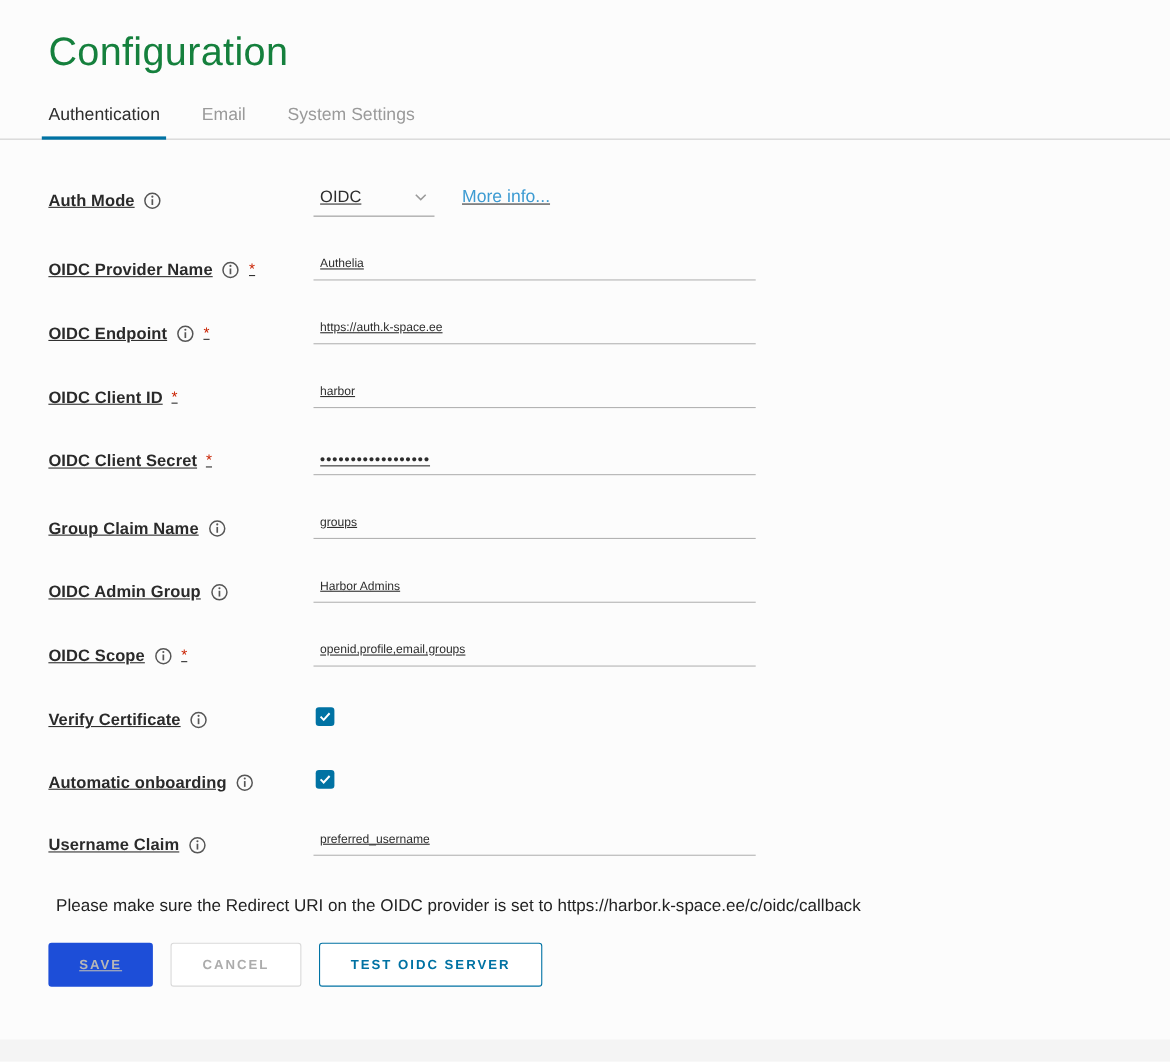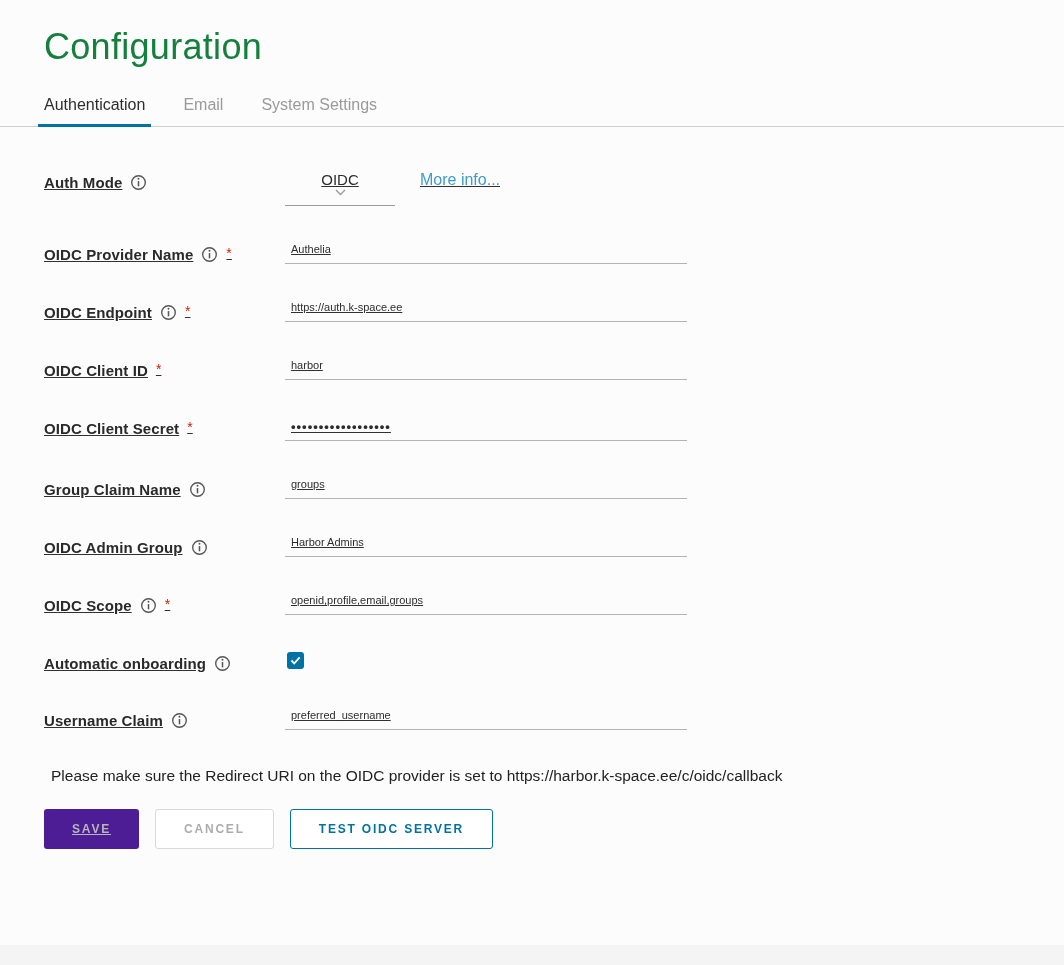--- a/index.html
+++ b/index.html
@@ -101,21 +101,20 @@
   .select {
     width:110px;
     display:inline-flex;
     align-items:center;
     justify-content:space-between;
     border-bottom:1px solid #9a9a9a;
     padding:0 6px 8px;
     font-size:15px;
     color:#2d2d2d;
     cursor:pointer;
-    flex-direction:column;
   }
   .more-info {
     margin-left:25px;
     font-size:16px;
     color:#3d9bd2;
     text-decoration:none;
     cursor:pointer;
   }
   .checkbox {
     width:17px; height:17px;
@@ -140,21 +139,21 @@
     font-family:"Liberation Sans", sans-serif;
     font-size:12px;
     font-weight:600;
     letter-spacing:1.8px;
     padding:0 28px;
     text-transform:uppercase;
     cursor:pointer;
     background:#fff;
   }
   .btn-save {
-    background:#4c1d95;
+    background:#1d4ed8;
     border:none;
     color:#b7b7b7;
     cursor:default;
     text-decoration:underline;
   }
   .btn-cancel {
     border:1px solid #d9d9d9;
     color:#acacac;
     margin-left:16px;
   }
@@ -299,20 +298,39 @@
               <circle cx="10" cy="5.6" r="1.15" fill="#565656"></circle>
             </svg>
         </span>
         <span class="req">*</span>
       </div>
       <div class="control-col">
         <input class="text-input" type="text" value="openid,profile,email,groups" style="">
       </div>
     </div>
 
+    <div class="row">
+      <div class="label-col">
+        <span>Verify Certificate</span>
+        <span class="info">
+          <svg width="17" height="17" viewBox="0 0 20 20">
+              <circle cx="10" cy="10" r="8" fill="none" stroke="#565656" stroke-width="1.6"></circle>
+              <rect x="9.1" y="8.3" width="1.8" height="6.2" fill="#565656"></rect>
+              <circle cx="10" cy="5.6" r="1.15" fill="#565656"></circle>
+            </svg>
+        </span>
+      </div>
+      <div class="control-col">
+        <span class="checkbox">
+          <svg width="11" height="9" viewBox="0 0 12 10">
+              <path d="M1.5 5 L4.6 8.2 L10.6 1.6" stroke="#ffffff" stroke-width="2" fill="none"></path>
+            </svg>
+        </span>
+      </div>
+    </div>
 
     <div class="row">
       <div class="label-col">
         <span>Automatic onboarding</span>
         <span class="info">
           <svg width="17" height="17" viewBox="0 0 20 20">
               <circle cx="10" cy="10" r="8" fill="none" stroke="#565656" stroke-width="1.6"></circle>
               <rect x="9.1" y="8.3" width="1.8" height="6.2" fill="#565656"></rect>
               <circle cx="10" cy="5.6" r="1.15" fill="#565656"></circle>
             </svg>

